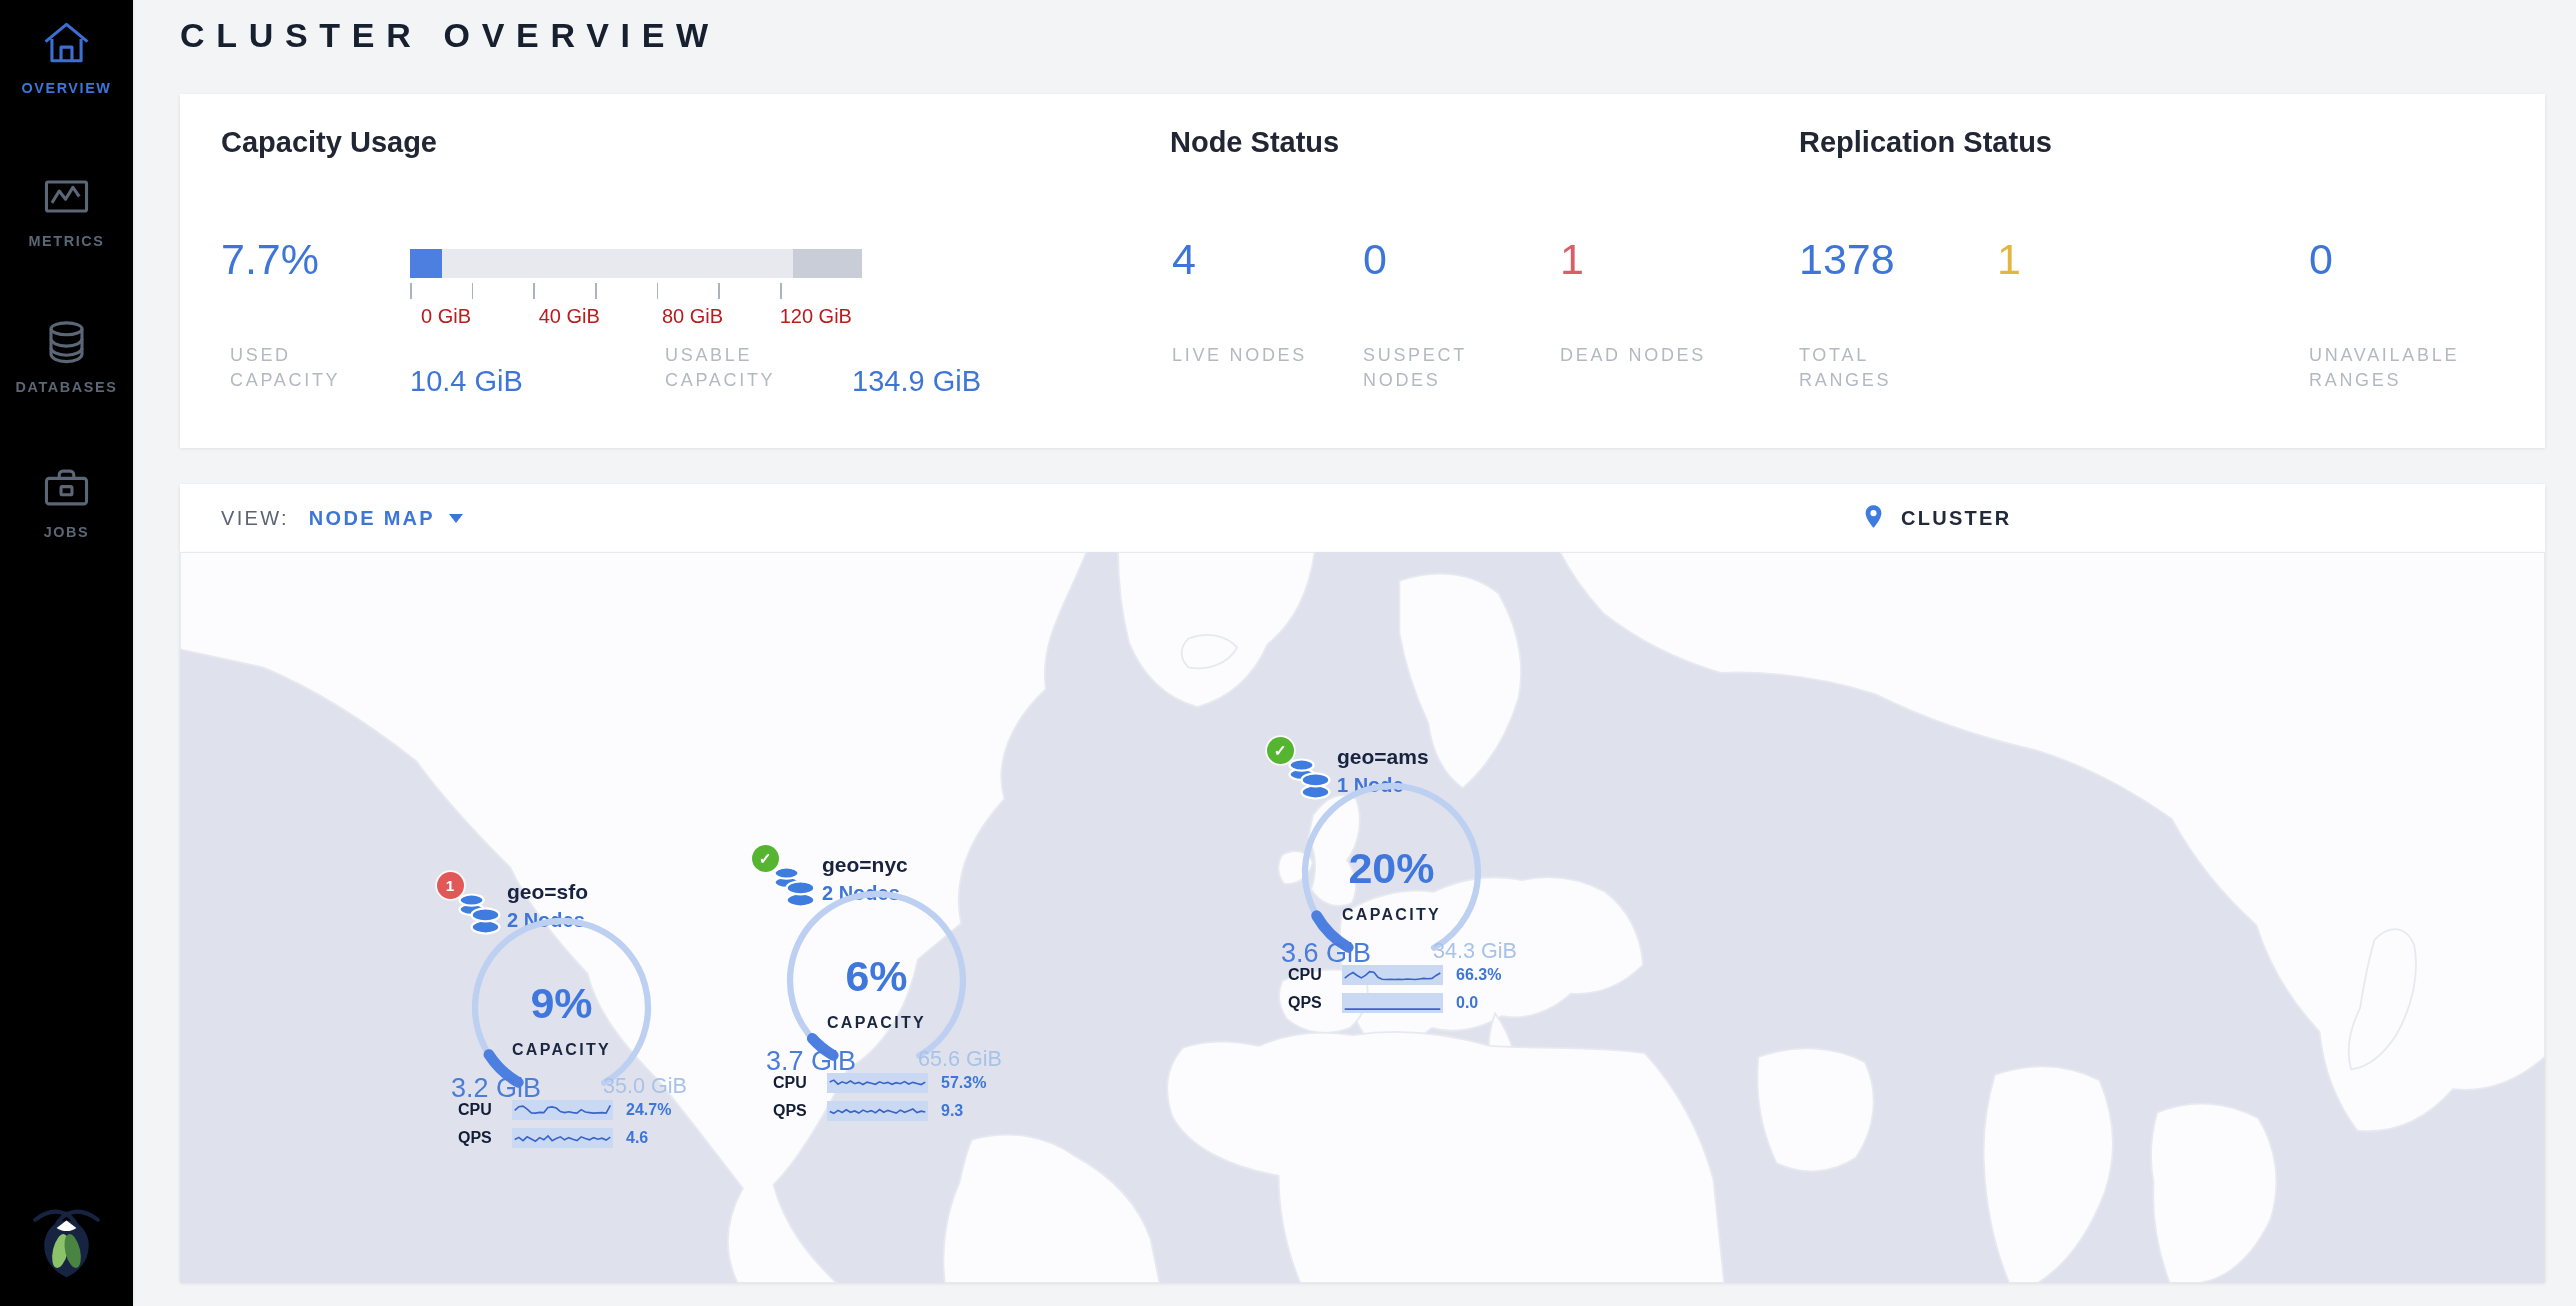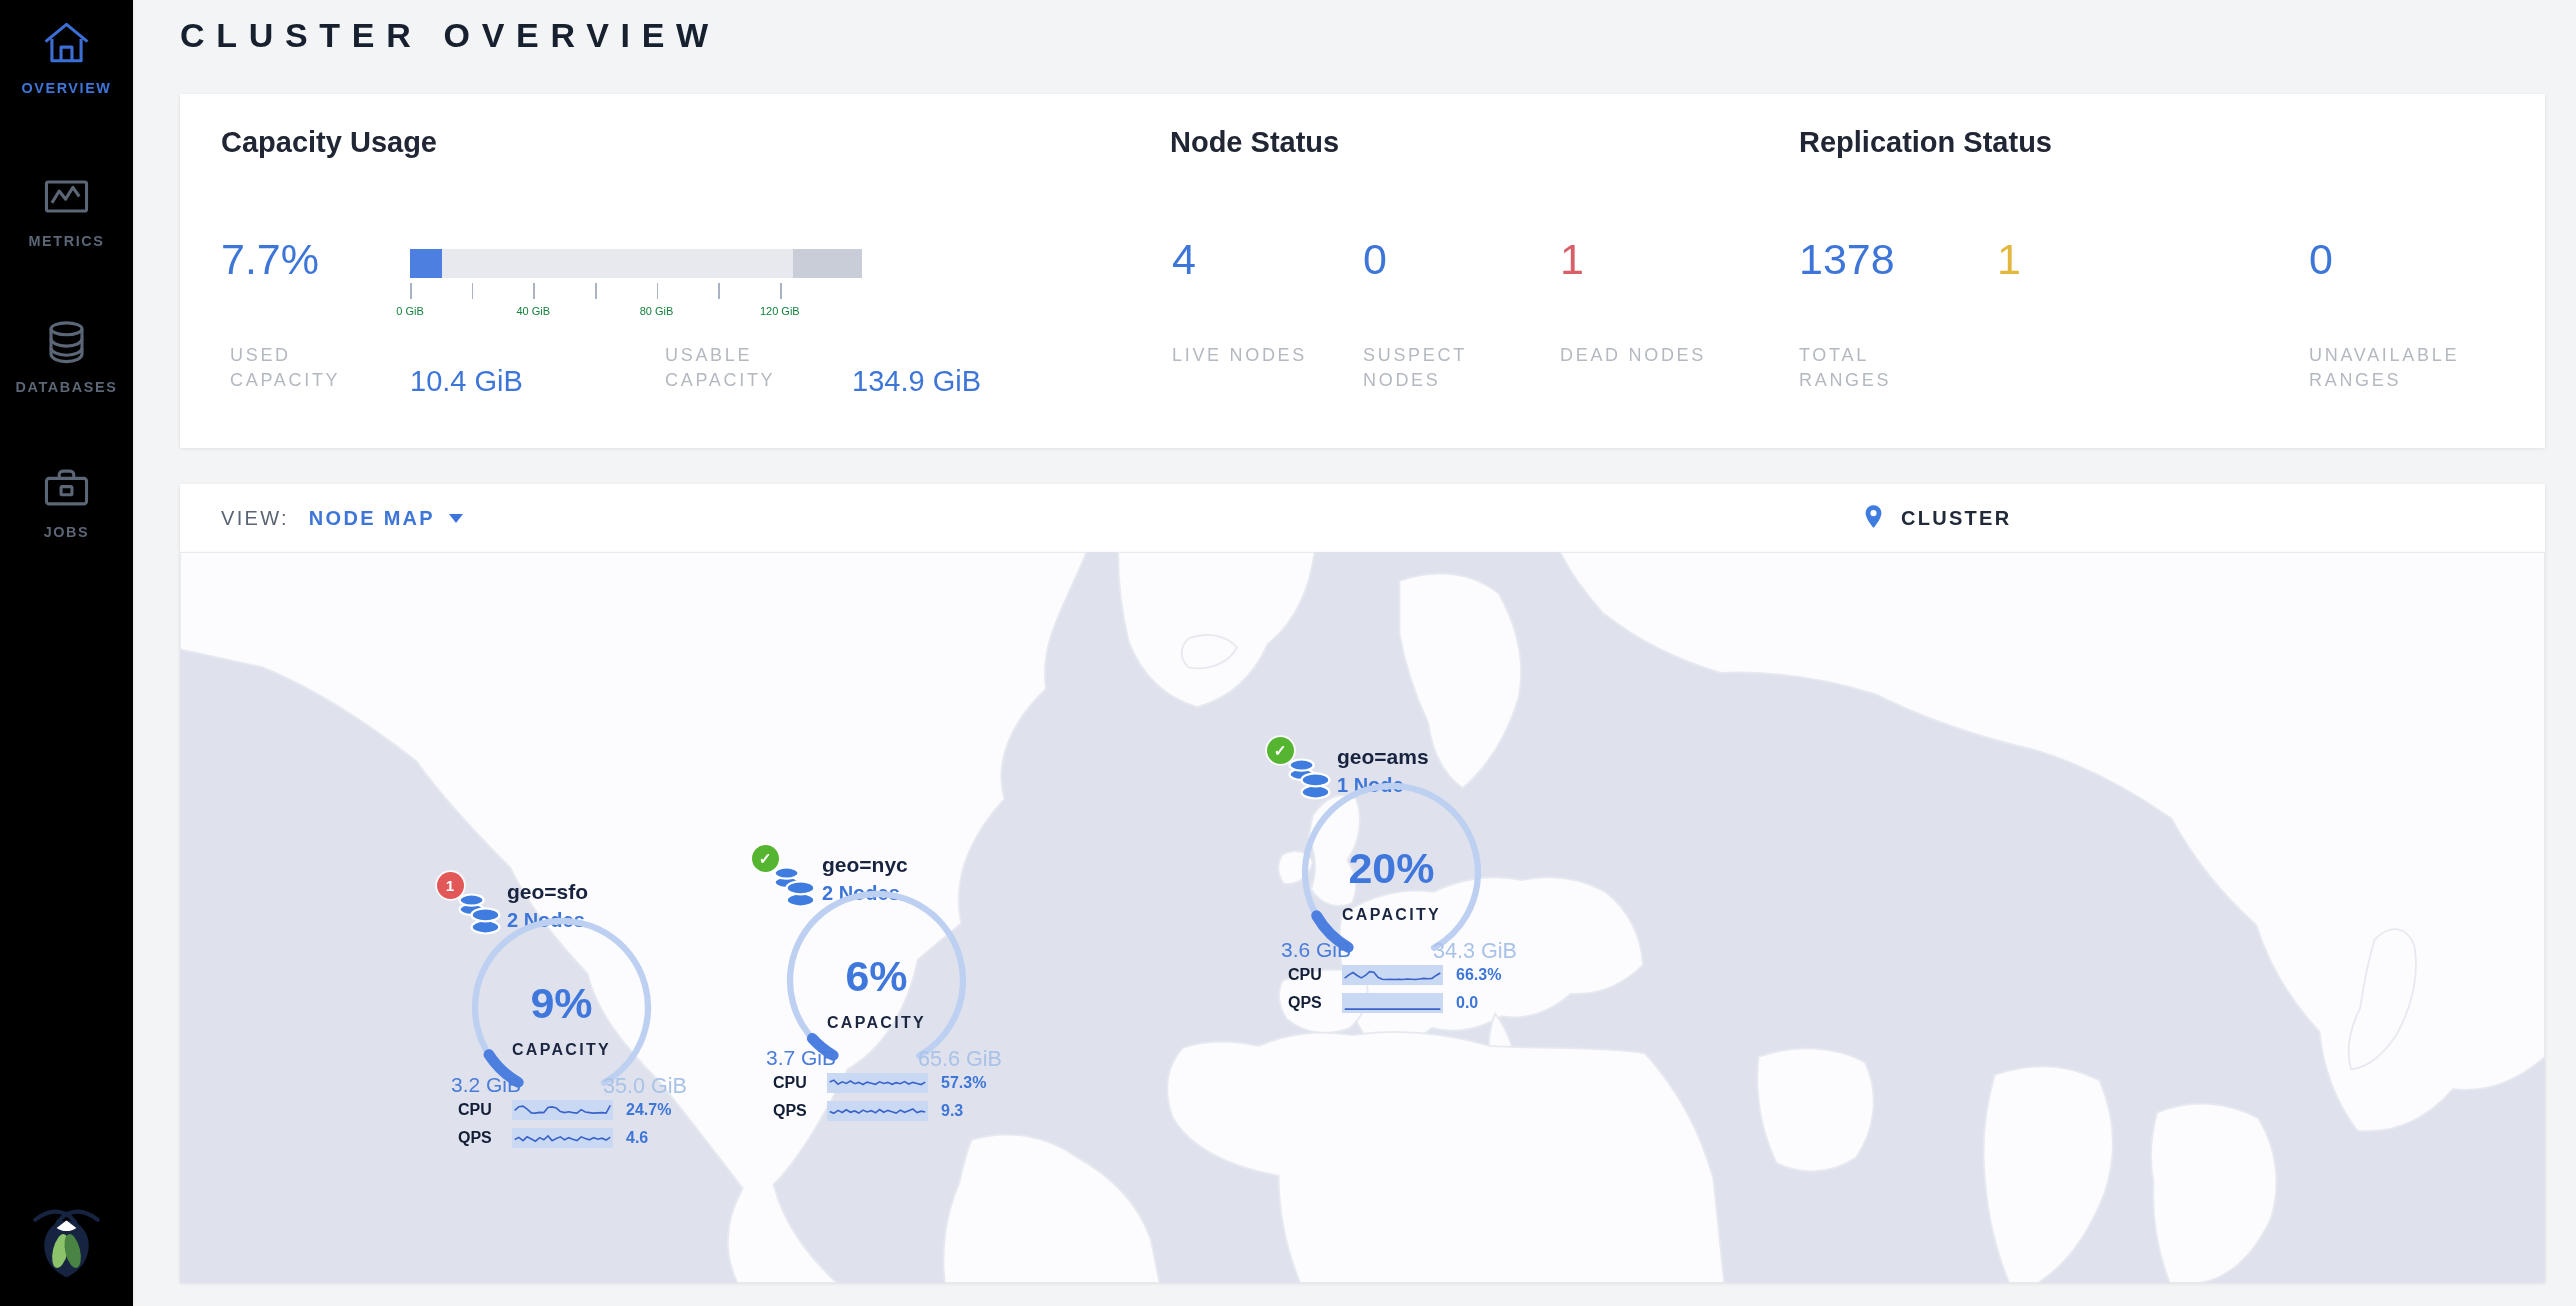--- a/index.html
+++ b/index.html
@@ -35,21 +35,21 @@
   .stat-label{position:absolute;top:249px;font-size:18px;line-height:25px;letter-spacing:2.7px;
     color:var(--label-gray);font-weight:500;}
   .stat-value{position:absolute;top:271px;font-size:29px;color:var(--accent-blue);text-align:right;}
 
   .bar-wrap{position:absolute;left:230px;top:155px;width:452px;height:29px;background:#e7e9ee;}
   .bar-fill{position:absolute;left:0;top:0;height:100%;background:var(--gauge-fill);}
   .bar-reserved{position:absolute;top:0;height:100%;background:#c8cdd8;}
   .bar-ticks{position:absolute;left:230px;top:189px;width:452px;height:18px;}
   .tick{position:absolute;top:0;width:1.8px;height:16px;background:#aab3c4;}
   .bar-ticklabels{position:absolute;left:230px;top:211px;width:452px;height:21.6px;}
-  .ticklab{position:absolute;transform:translateX(-50%);font-size:11px;color:#15803d;white-space:nowrap;}
+  .ticklab{position:absolute;transform:translateX(-50%);font-size:20px;color:#b91c1c;white-space:nowrap;margin-left:36px;}
 
   
   .toolbar{left:180px;top:484px;width:2365px;height:68px;display:flex;align-items:center;
     padding:0 38px 0 41px;}
   .tb-left{display:flex;align-items:flex-start;flex:1;}
   .tb-center{display:flex;align-items:center;justify-content:center;flex:1;}
   .tb-right{display:flex;align-items:center;justify-content:flex-end;flex:1;}
   .tb-label{font-size:20px;letter-spacing:2.3px;color:#5a6474;font-weight:500;}
   .tb-link{font-size:20px;letter-spacing:2.3px;color:var(--accent-blue);font-weight:600;
     margin-left:20px;cursor:pointer;display:flex;align-items:center;}
@@ -73,21 +73,21 @@
   .m-dbicon{position:absolute;left:20px;top:23.5px;z-index:2;}
   .m-name{position:absolute;left:74px;top:16px;font-size:21px;font-weight:bold;color:#17233f;}
   .m-nodes{position:absolute;left:74px;top:45px;font-size:20px;font-weight:bold;color:var(--accent-blue);}
   .m-gauge{position:absolute;left:33px;top:48px;}
   .g-track{fill:none;stroke:var(--gauge-track);stroke-width:7;stroke-linecap:round;}
   .g-fill{fill:none;stroke:var(--gauge-fill);stroke-width:12;stroke-linecap:round;}
   .m-pct{position:absolute;left:33px;top:115px;width:191px;text-align:center;
     font-size:43px;font-weight:bold;color:#3f77dd;}
   .m-cap{position:absolute;left:33px;top:177px;width:191px;text-align:center;
     font-size:16px;font-weight:bold;letter-spacing:2.3px;color:#1b2741;}
-  .m-used{position:absolute;left:18px;top:209px;font-size:21px;font-weight:500;color:#4a7cd9;}
+  .m-used{position:absolute;left:18px;top:209px;font-size:27px;font-weight:500;color:#4a7cd9;}
   .m-usable{position:absolute;left:140px;top:209px;width:114px;text-align:right;
     font-size:21.6px;font-weight:500;color:var(--light-blue);}
   .m-row{position:absolute;left:25px;display:flex;align-items:center;}
   .m-row.cpu{top:236px;} .m-row.qps{top:264px;}
   .m-metric-label{width:49px;font-size:16px;font-weight:bold;color:#121d36;}
   .spark{width:101px;height:20px;background:var(--spark-bg);margin-left:5.4px;}
   .spark polyline{fill:none;stroke:var(--spark-line);stroke-width:1.8;}
   .m-metric-val{margin-left:12.6px;font-size:16px;font-weight:bold;color:var(--accent-blue);}
 </style>
 </head>

